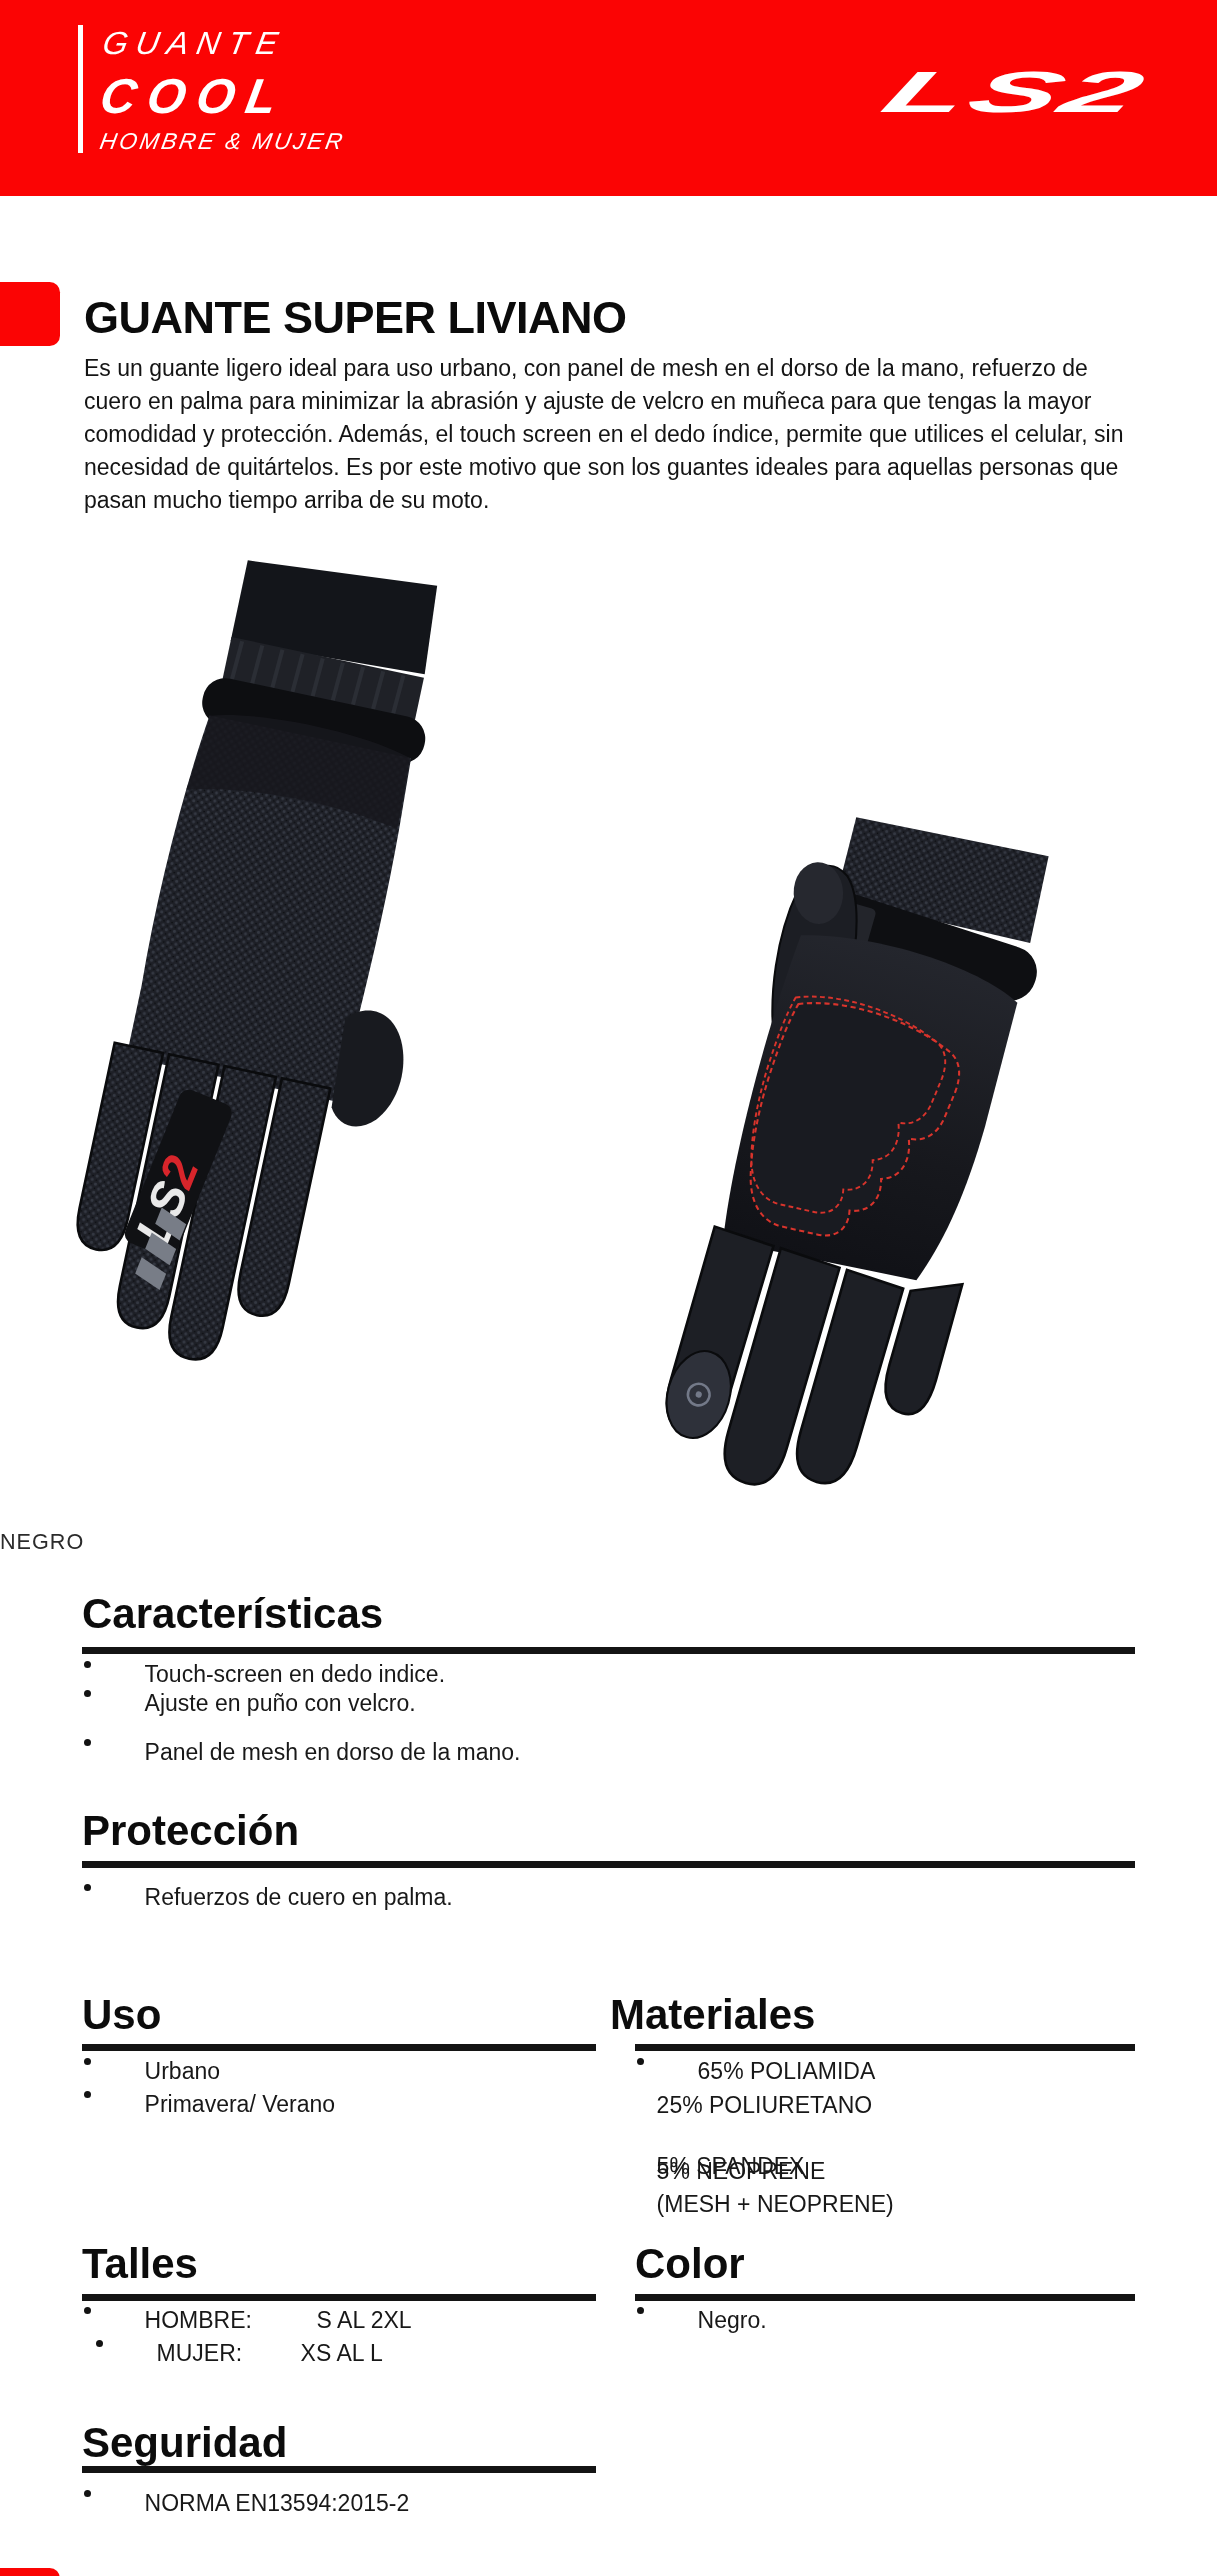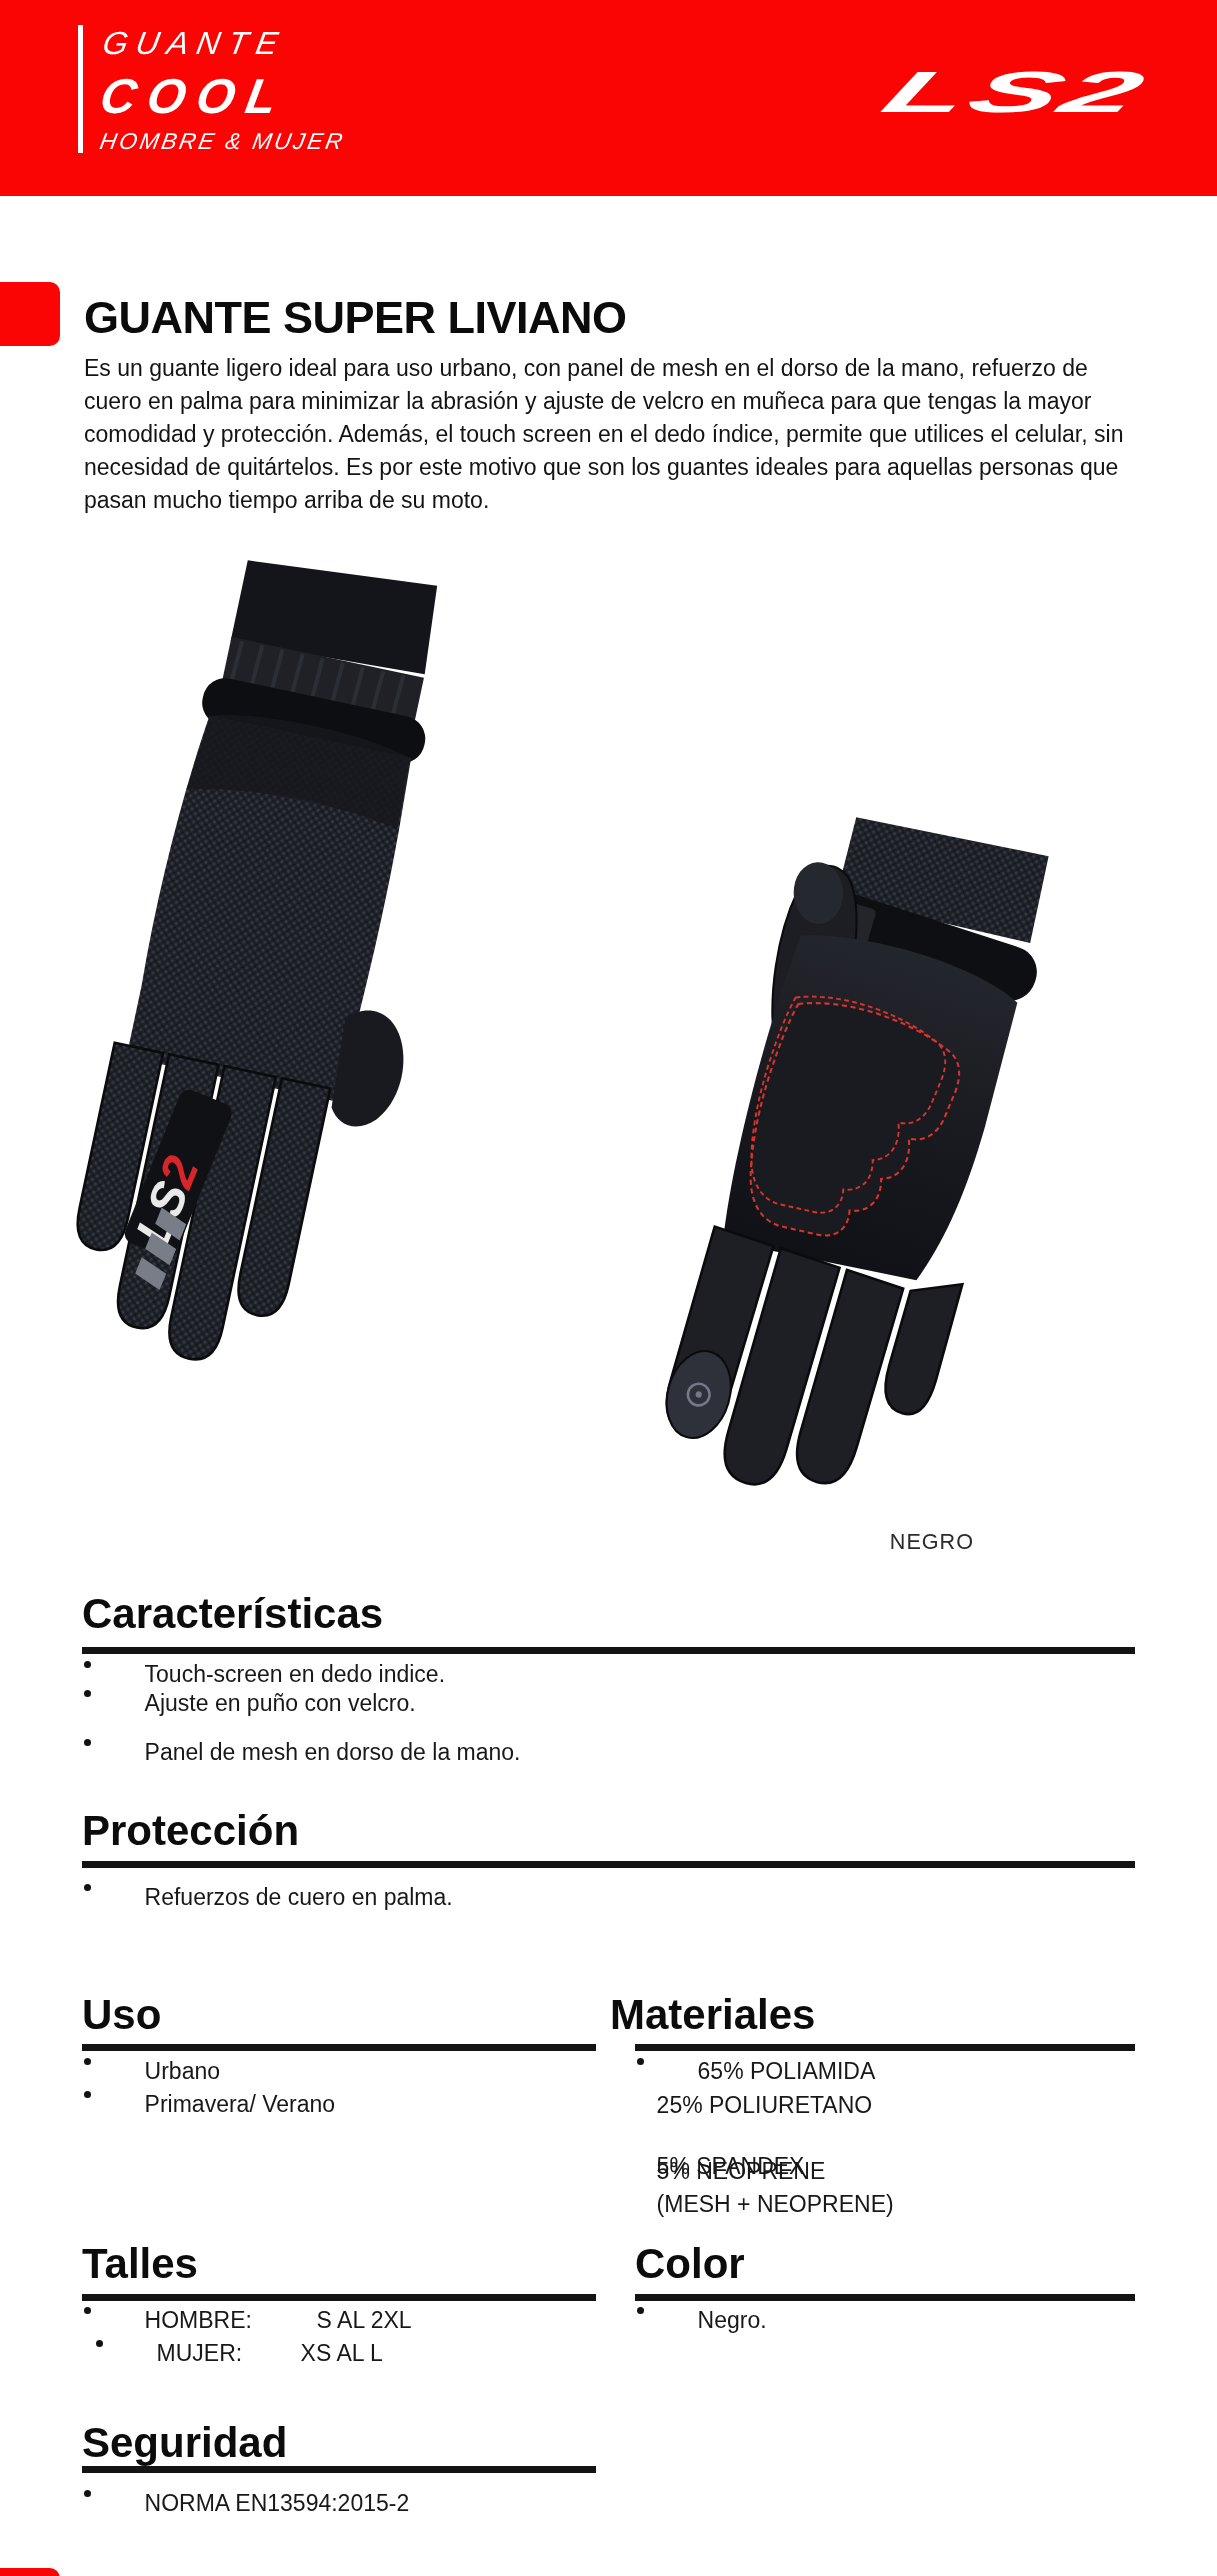--- a/index.html
+++ b/index.html
@@ -109,21 +109,21 @@
     <path d="M725,940 L725,1265 Q725,1352 782,1352 Q838,1352 838,1265 L840,945 Z" fill="#1d1f25" stroke="#0a0b0d" stroke-width="5"></path>
     <path d="M855,945 L855,1095 Q855,1178 905,1178 Q950,1178 950,1098 L948,905 Z" fill="#1d1f25" stroke="#0a0b0d" stroke-width="5"></path>
     <ellipse cx="515" cy="1252" rx="60" ry="86" fill="#2e313a" stroke="#0a0b0d" stroke-width="4"></ellipse>
     <g stroke="#737988" stroke-width="5" fill="none">
       <circle cx="515" cy="1252" r="21"></circle>
       <circle cx="515" cy="1252" r="6" fill="#737988" stroke="none"></circle>
     </g>
   </g>
 </svg>
 
-<div class="abs" style="left:0;top:1529px;width:974px;text-align:right;font-size:21.6px;letter-spacing:1px;color:#2b2b2b;">NEGRO</div>
+<div class="abs" style="left:0;top:1529px;width:974px;text-align:left;font-size:21.6px;letter-spacing:1px;color:#2b2b2b;">NEGRO</div>
 
 <div class="abs h2" style="left:82px;top:1592px;">Características</div>
 <div class="abs rule" style="left:82px;top:1647px;width:1053px;"></div>
 <div class="abs b-item" style="left:84px;top:1661px;">
   <span class="dot"></span>
     <span>Touch-screen en dedo indice.</span>
 </div>
 <div class="abs b-item" style="left:84px;top:1690px;">
   <span class="dot"></span>
     <span>Ajuste en puño con velcro.</span>

